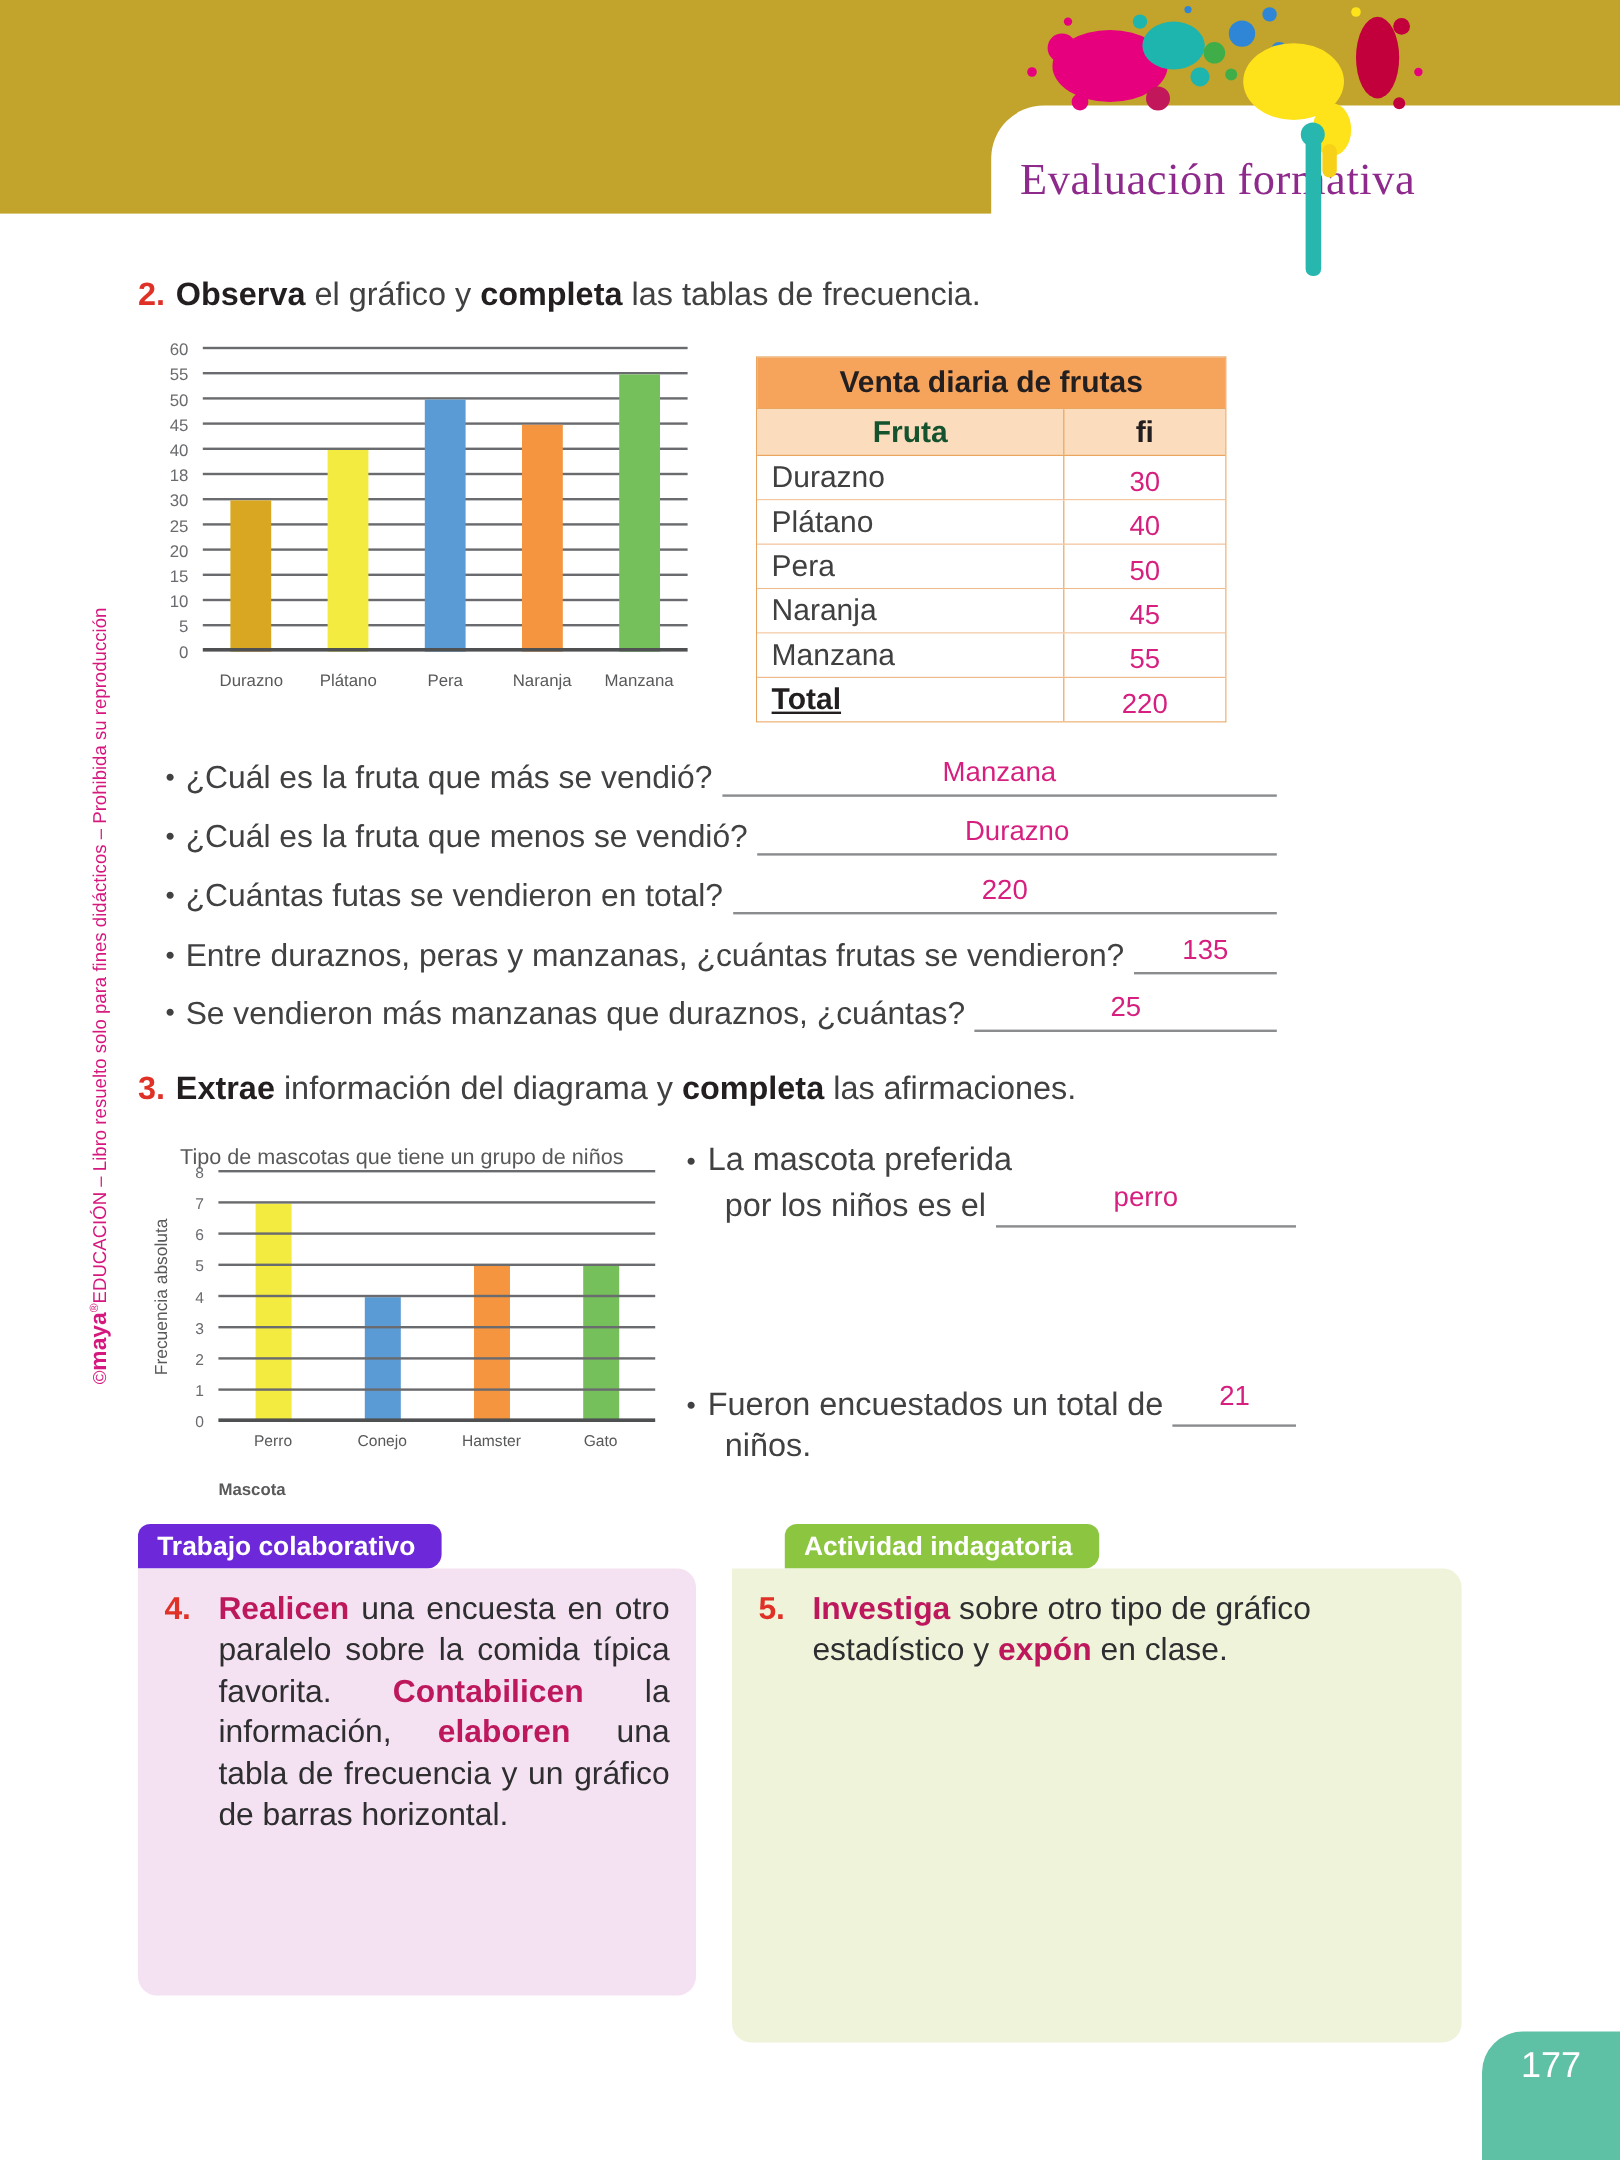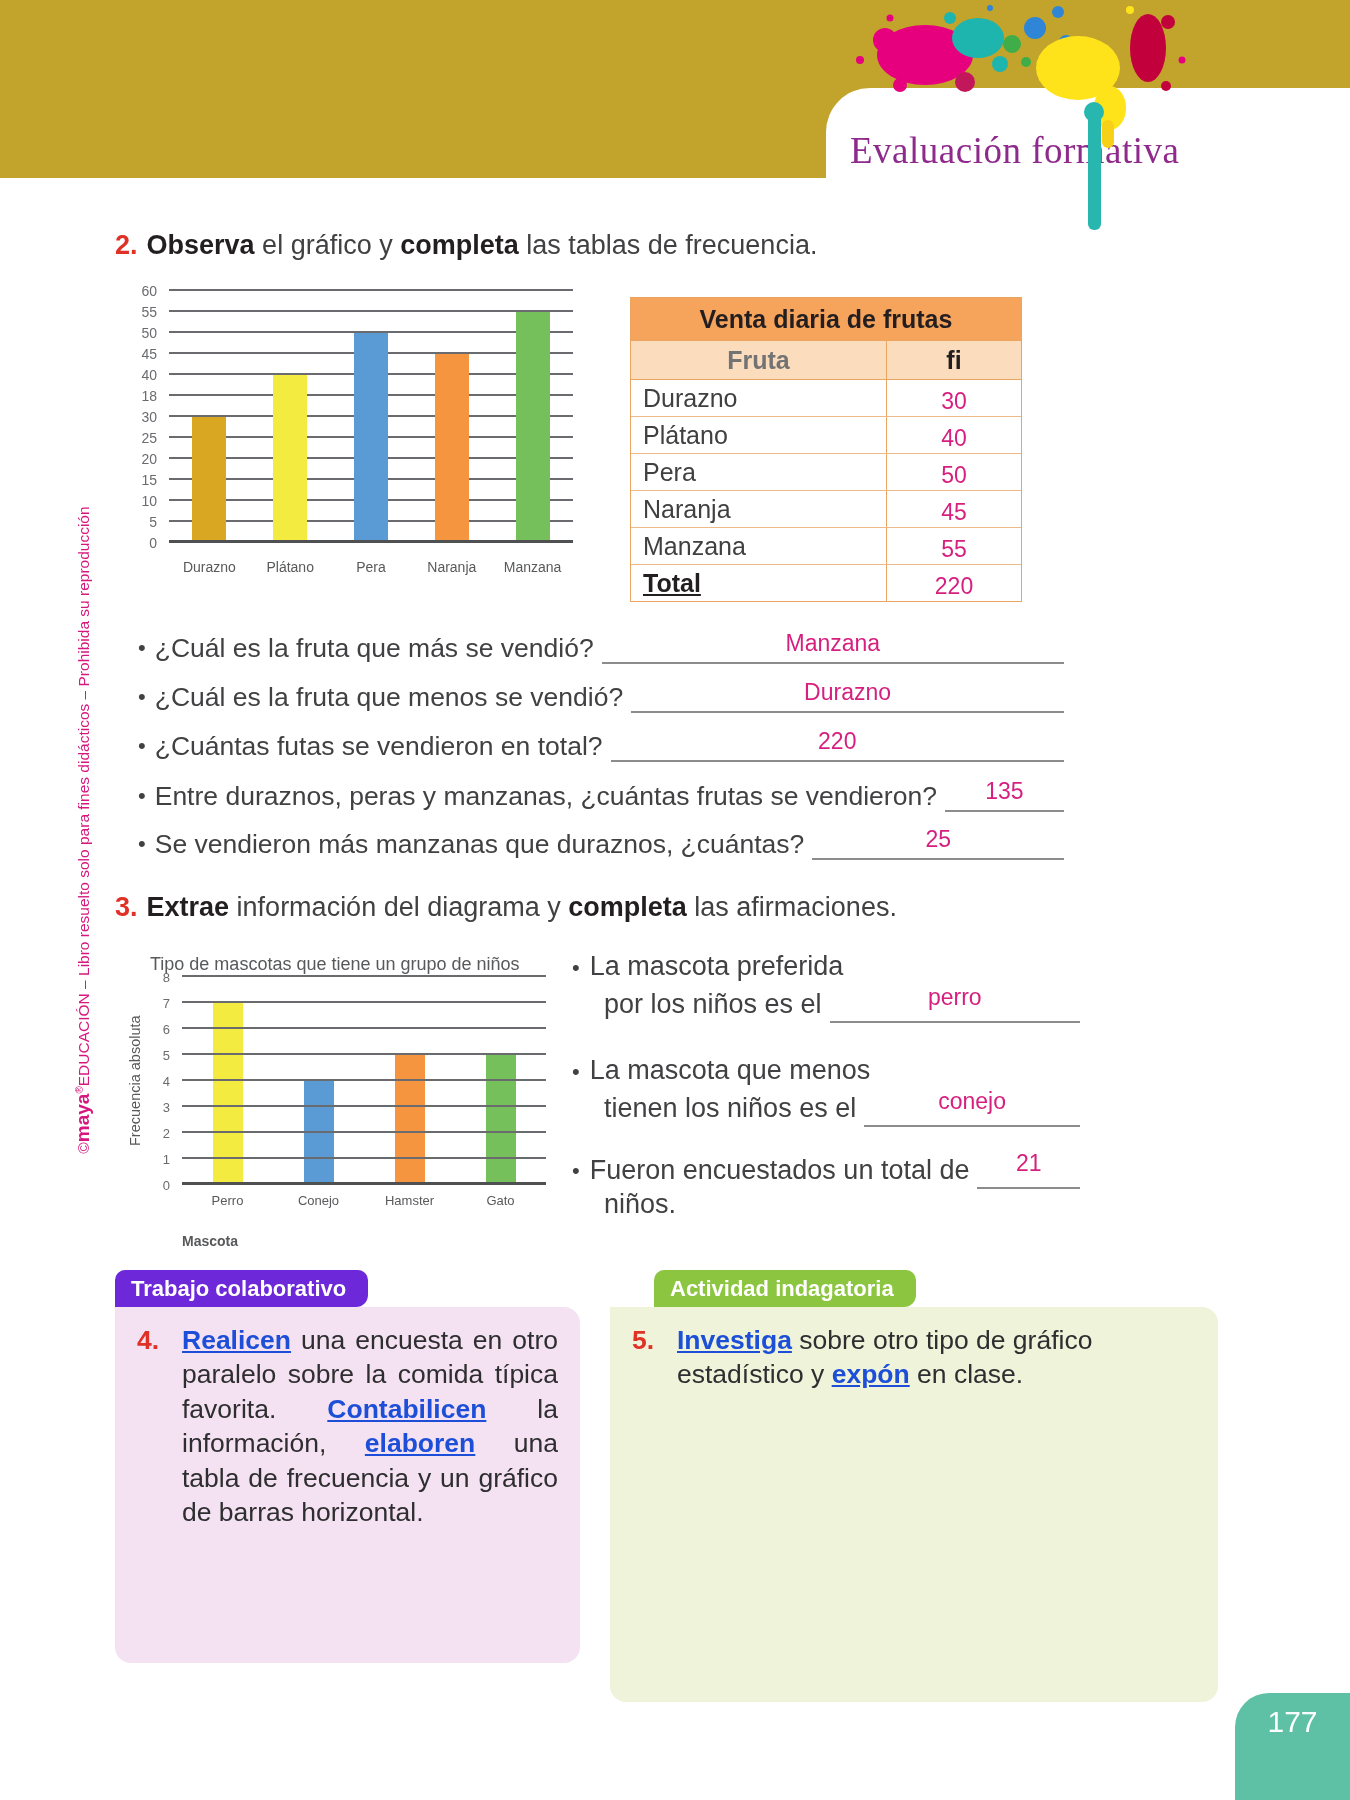--- a/index.html
+++ b/index.html
@@ -52,21 +52,21 @@
   #chart2 .xlabs{left:64px;right:14px;bottom:40px;height:22px;}
   #chart2 .xlab{font-size:13px;}
   #chart2 .xlabel{position:absolute;left:64px;right:14px;bottom:6px;text-align:left;
                   font-size:14px;font-weight:bold;color:#58595b;}
 
   
   .ftable{position:absolute;left:630px;top:297px;width:392px;border:1.5px solid #eaa560;box-sizing:border-box;}
   .t-title{height:42px;background:#f6a35b;border-bottom:1.5px solid #eaa560;font-weight:bold;font-size:25px;
            color:#231f20;text-align:center;line-height:42px;}
   .t-head{display:flex;height:38px;background:#fbdcbd;border-bottom:1.5px solid #eaa560;}
-  .t-head .c1{flex:1;text-align:center;font-weight:bold;font-size:25px;color:#737373;line-height:38px;
+  .t-head .c1{flex:1;text-align:center;font-weight:bold;font-size:25px;color:#14532d;line-height:38px;
               border-right:1.5px solid #eaa560;}
   .t-head .c2{width:134px;text-align:center;font-weight:bold;font-size:25px;color:#231f20;line-height:38px;}
   .t-row{display:flex;height:36px;border-bottom:1.5px solid #f0b98a;background:#fff;}
   .t-row:last-child{border-bottom:none;}
   .t-row .c1{flex:1;padding-left:12px;font-size:25px;color:#404041;line-height:36px;border-right:1.5px solid #eaa560;}
   .t-row .c2{width:134px;text-align:center;color:#d61f7e;font-size:23px;line-height:42px;}
   .t-row.total .c1{font-weight:bold;color:#231f20;text-decoration:underline;}
 
   
   .qrow{position:absolute;left:138px;width:926px;display:flex;align-items:flex-end;
@@ -87,21 +87,21 @@
   .tab{position:absolute;height:37px;color:#fff;font-weight:bold;font-size:22px;line-height:37px;
        padding:0 22px 0 16px;border-radius:10px 10px 12px 0;box-sizing:border-box;}
   .tab.collab{left:115px;top:1270px;background:#6d28d9;}
   .tab.inquiry{left:610px;top:1270px;background:#8cc640;margin-left:44px;}
   .boxbody{position:absolute;border-radius:0 16px 16px 16px;padding:16px 22px;box-sizing:border-box;}
   .boxbody.collab{left:115px;top:1307px;width:465px;height:356px;background:#f4e2f2;}
   .boxbody.inquiry{left:610px;top:1307px;width:608px;height:395px;background:#eef3da;}
   .boxp{position:relative;padding-left:45px;font-size:26.5px;line-height:1.3;color:#2e2e30;}
   .boxp.just{text-align:justify;}
   .boxp .bnum{position:absolute;left:0;top:0;color:#e03127;font-weight:bold;}
-  .boxp b{color:#1d4ed8;text-decoration:underline;}
+  .boxp b{color:#be185d;}
 
   
   .pagenum{position:absolute;left:1235px;top:1693px;width:115px;height:107px;background:#5ec0a5;
            border-radius:34px 0 0 0;color:#fff;font-size:30px;text-align:center;padding-top:12px;box-sizing:border-box;}
 </style>
 </head>
 <body>
 
 <div class="page">
 
@@ -324,29 +324,20 @@
 
   <div class="st" style="top:948px;">
     <div class="line1"><span class="bullet">•</span><span>La mascota preferida</span></div>
     <div class="strow cont">
       <span>por los niños es el</span>
       <span class="ansline">
           <span class="answer">perro</span>
         </span>
     </div>
   </div>
-  <div class="st" style="top:1052px;">
-    <div class="line1"><span class="bullet">•</span><span>La mascota que menos</span></div>
-    <div class="strow cont">
-      <span>tienen los niños es el</span>
-      <span class="ansline">
-          <span class="answer">conejo</span>
-        </span>
-    </div>
-  </div>
   <div class="st" style="top:1152px;">
     <div class="strow">
       <span class="bullet">•</span>
       <span>Fueron encuestados un total de</span>
       <span class="ansline">
           <span class="answer">21</span>
         </span>
     </div>
     <div class="cont">niños.</div>
   </div>

